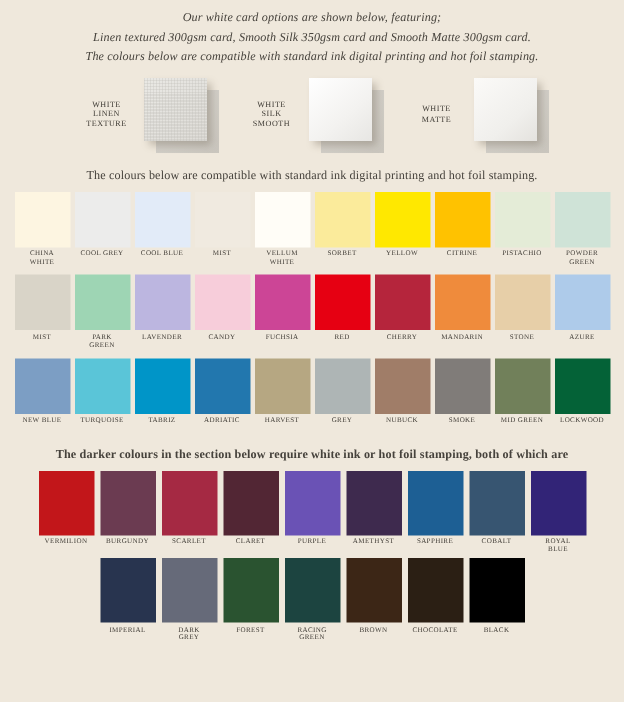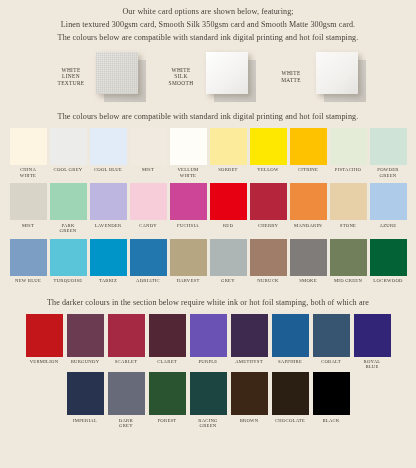--- a/index.html
+++ b/index.html
@@ -24,24 +24,24 @@
   
   .para {
     text-align: center;
     font-size: 8.1px;
     line-height: 13.2px;
     color: #46423c;
     padding: 0 14px;
     letter-spacing: 0.1px;
   }
   .para .line { display: block; white-space: nowrap; }
-  #intro-white { padding-top: 5px; }
+  #intro-white { padding-top: 5px; font-style: italic; }
   #intro-colour { padding-top: 6px; }
   #note-dark { padding-top: 7px; }
-  #note-dark .line { white-space: normal; }
+  #note-dark .line { white-space: normal; font-weight: bold; }
 
   
   .white-row {
     display: flex;
     justify-content: center;
     align-items: flex-start;
     gap: 14px;
     margin-top: 7px;
     height: 52px;
   }

